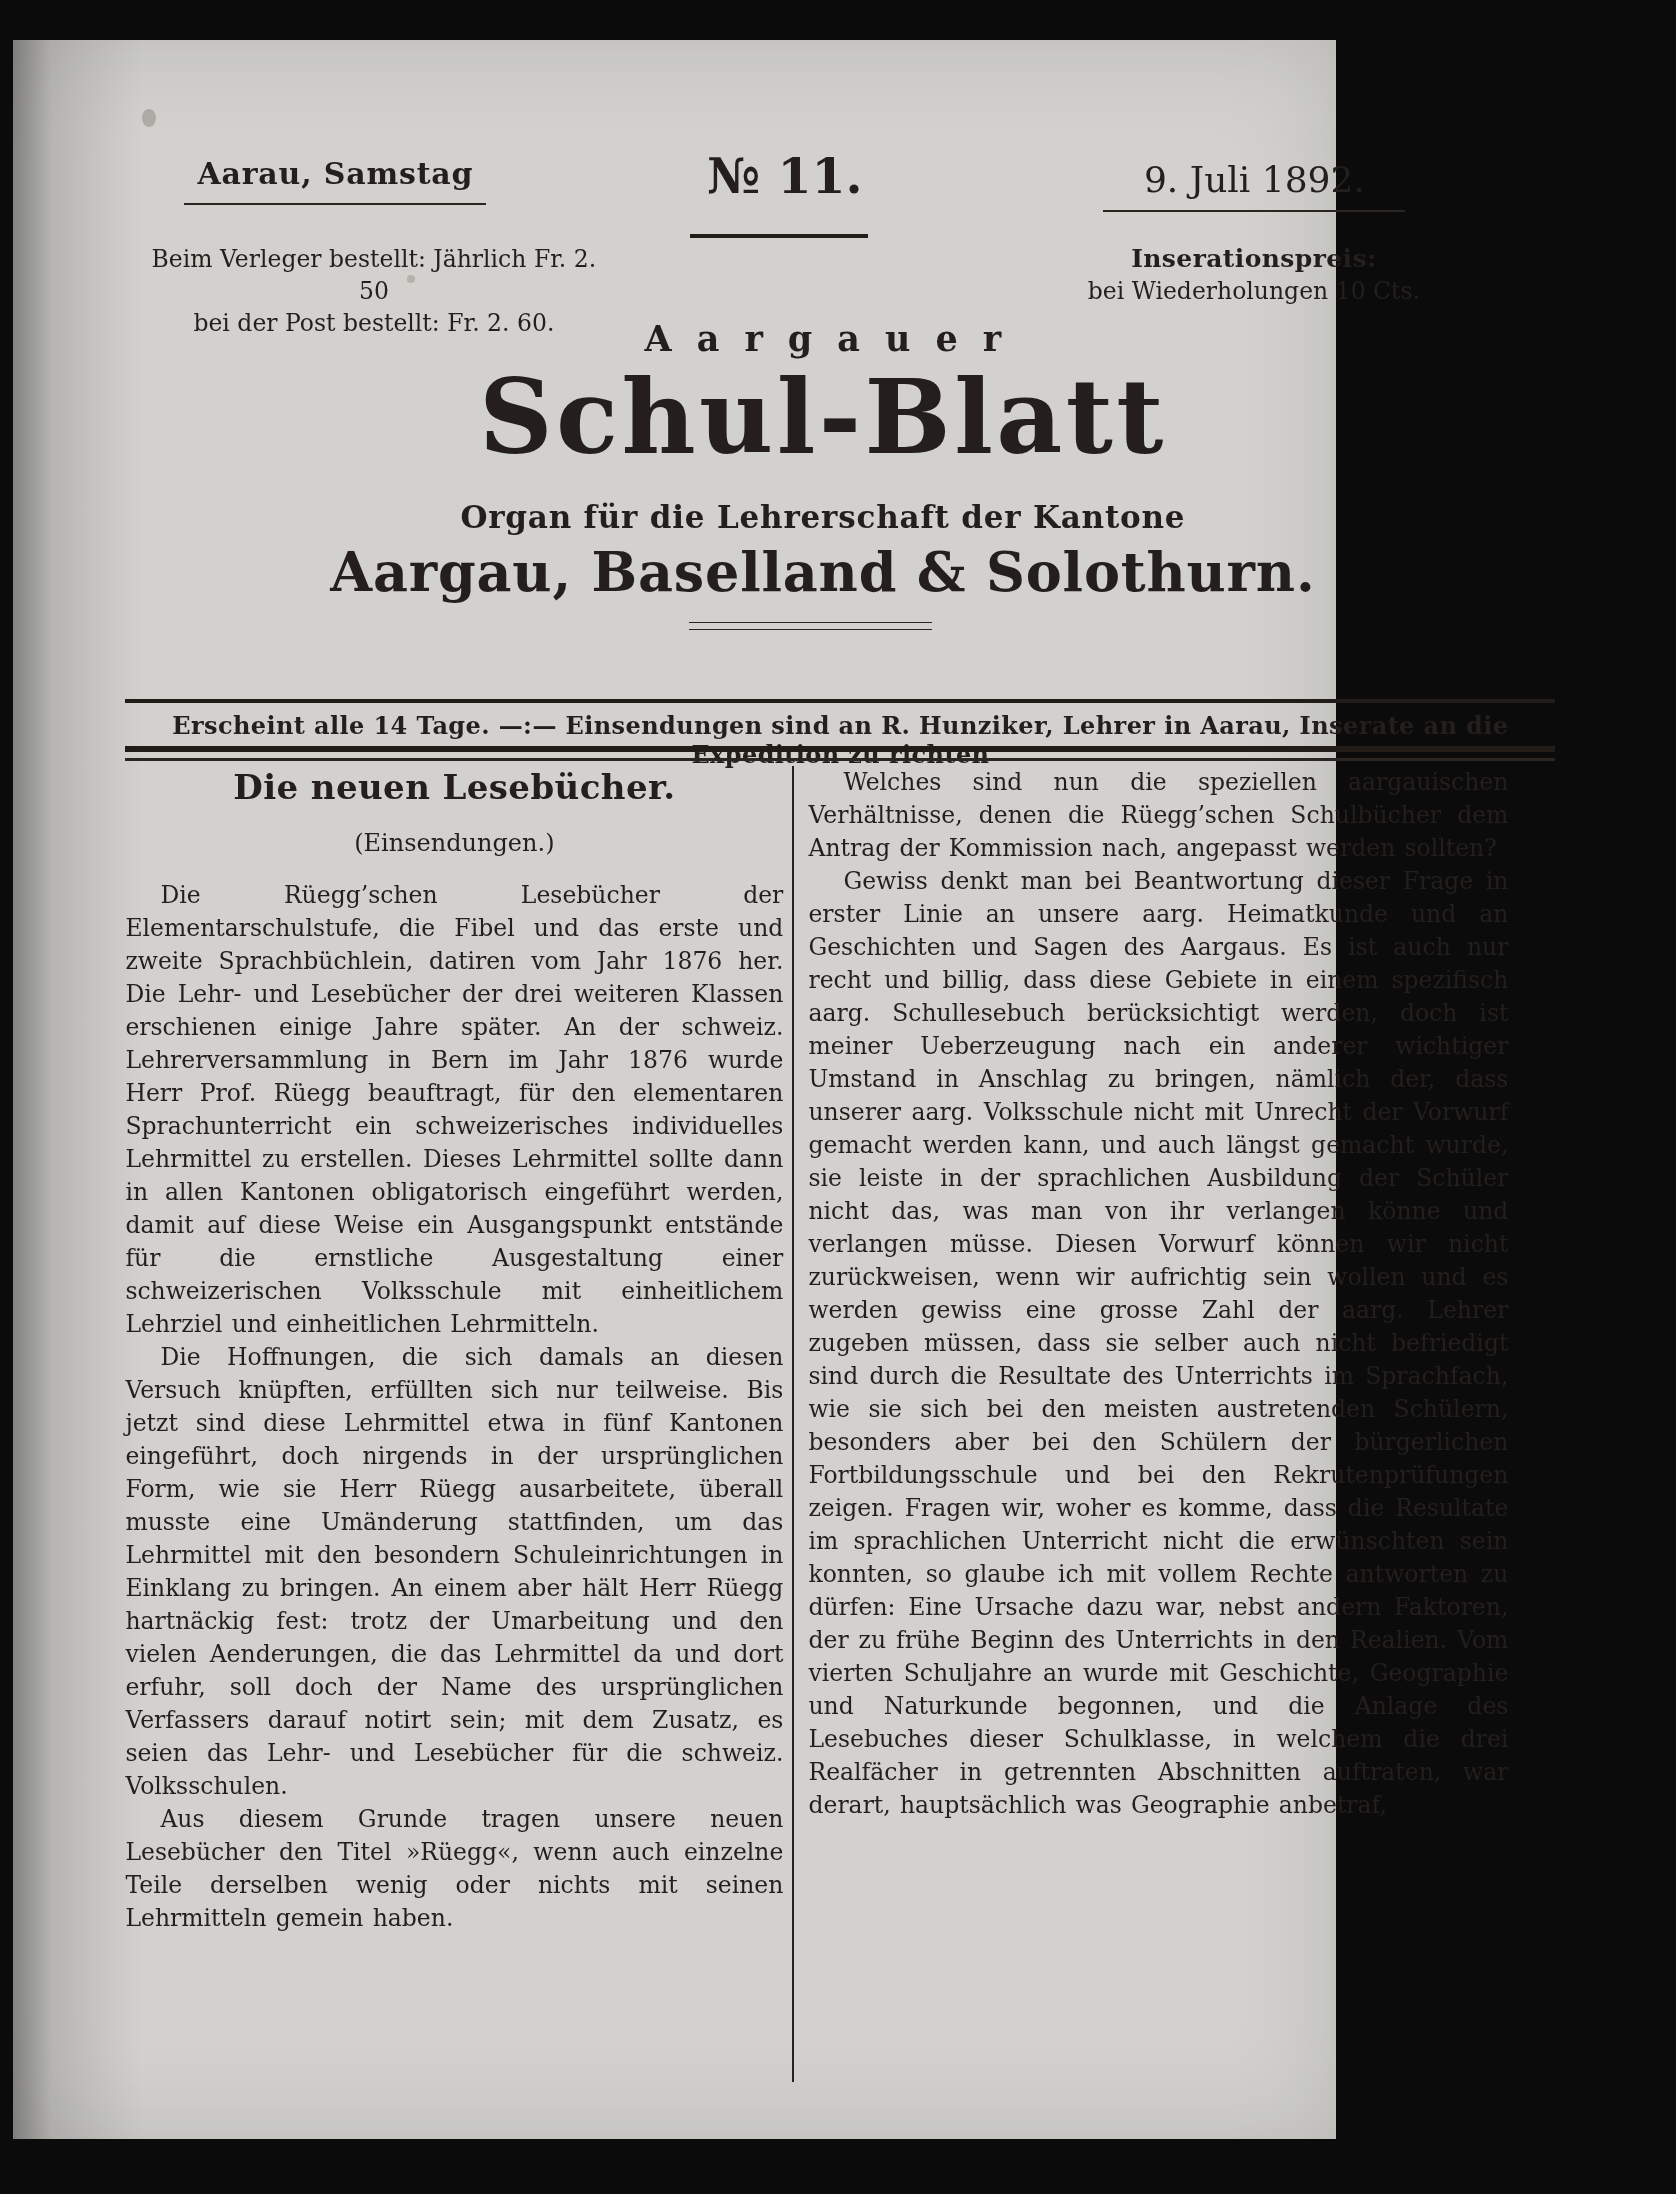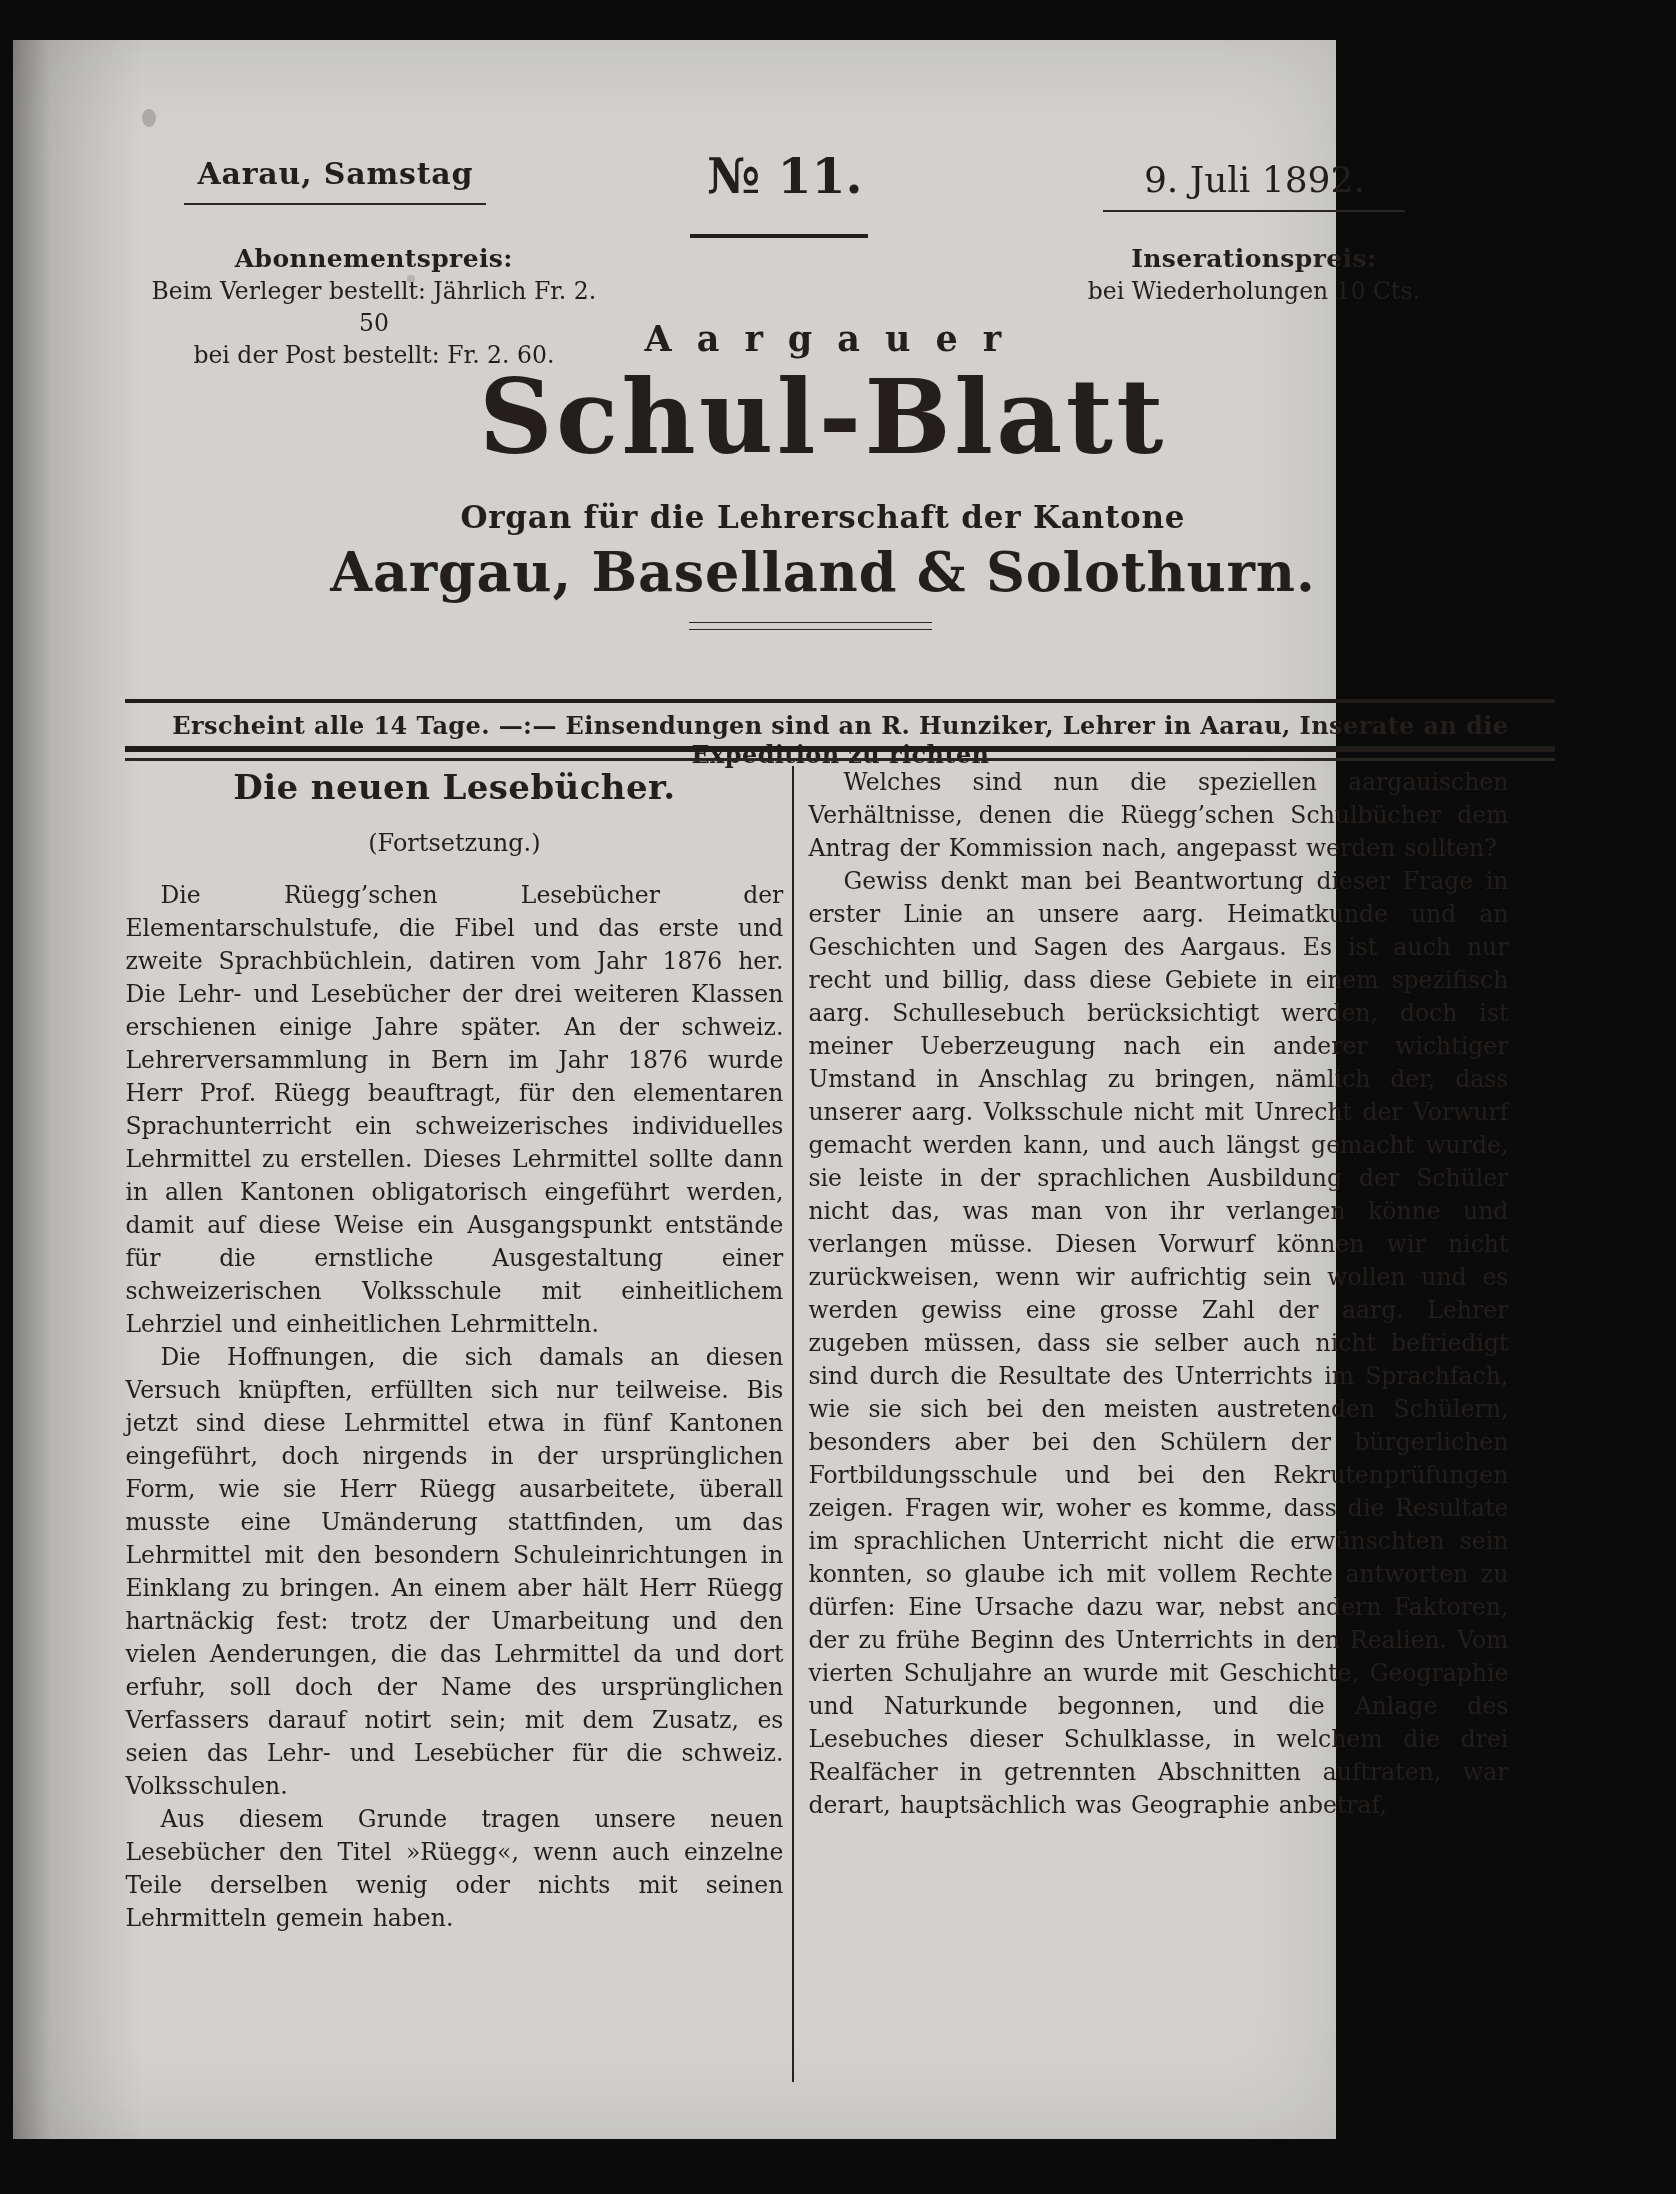--- a/index.html
+++ b/index.html
@@ -102,21 +102,20 @@
   <div class="fold"></div>
   <div class="speck" style="left:129px;top:69px;width:13.4px;height:18.4px;opacity:.55"></div>
   <div class="speck" style="left:394px;top:235px;width:7.5px;height:7.5px;opacity:.45"></div>
 
   <div class="abs dl-left">Aarau, Samstag</div>
   <div class="abs issue-no">№ 11.</div>
   <div class="abs issue-rule"></div>
   <div class="abs dl-right">9. Juli 1892.</div>
 
   <div class="abs price-block price-left">
-    <div class="price-heading">Abonnementspreis:</div>
     <div>Beim Verleger bestellt: Jährlich Fr. 2. 50</div>
     <div>bei der Post bestellt: Fr. 2. 60.</div>
   </div>
   <div class="abs price-block price-right">
     <div class="price-heading">Inserationspreis:</div>
     <div>bei Wiederholungen 10 Cts.</div>
   </div>
 
   <div class="abs kicker">Aargauer</div>
   <div class="abs masthead-title">Schul-Blatt</div>
@@ -125,21 +124,21 @@
   <div class="abs double-line"></div>
 
   <div class="abs rule-top"></div>
   <div class="abs pub-line">Erscheint alle 14 Tage. —:— Einsendungen sind an R. Hunziker, Lehrer in Aarau, Inserate an die Expedition zu richten</div>
   <div class="abs rule-bot-thick"></div>
   <div class="abs rule-bot-thin"></div>
 
   <div class="columns">
     <div class="col col-left">
       <div class="article-title">Die neuen Lesebücher.</div>
-      <div class="article-subtitle">(Fortsetzung.)</div>
+      <div class="article-subtitle">(Einsendungen.)</div>
       <p>Die Rüegg’schen Lesebücher der Elementarschulstufe, die Fibel und das erste und zweite Sprachbüchlein, datiren vom Jahr 1876 her. Die Lehr- und Lesebücher der drei weiteren Klassen erschienen einige Jahre später. An der schweiz. Lehrerversammlung in Bern im Jahr 1876 wurde Herr Prof. Rüegg beauftragt, für den elementaren Sprachunterricht ein schweizerisches individuelles Lehrmittel zu erstellen. Dieses Lehrmittel sollte dann in allen Kantonen obligatorisch eingeführt werden, damit auf diese Weise ein Ausgangspunkt entstände für die ernstliche Ausgestaltung einer schweizerischen Volksschule mit einheitlichem Lehrziel und einheitlichen Lehrmitteln.</p>
       <p>Die Hoffnungen, die sich damals an diesen Versuch knüpften, erfüllten sich nur teilweise. Bis jetzt sind diese Lehrmittel etwa in fünf Kantonen eingeführt, doch nirgends in der ursprünglichen Form, wie sie Herr Rüegg ausarbeitete, überall musste eine Umänderung stattfinden, um das Lehrmittel mit den besondern Schuleinrichtungen in Einklang zu bringen. An einem aber hält Herr Rüegg hartnäckig fest: trotz der Umarbeitung und den vielen Aenderungen, die das Lehrmittel da und dort erfuhr, soll doch der Name des ursprünglichen Verfassers darauf notirt sein; mit dem Zusatz, es seien das Lehr- und Lesebücher für die schweiz. Volksschulen.</p>
       <p>Aus diesem Grunde tragen unsere neuen Lesebücher den Titel »Rüegg«, wenn auch einzelne Teile derselben wenig oder nichts mit seinen Lehrmitteln gemein haben.</p>
     </div>
     <div class="col-divider"></div>
     <div class="col col-right">
       <p>Welches sind nun die speziellen aargauischen Verhältnisse, denen die Rüegg’schen Schulbücher dem Antrag der Kommission nach, angepasst werden sollten?</p>
       <p>Gewiss denkt man bei Beantwortung dieser Frage in erster Linie an unsere aarg. Heimatkunde und an Geschichten und Sagen des Aargaus. Es ist auch nur recht und billig, dass diese Gebiete in einem spezifisch aarg. Schullesebuch berücksichtigt werden, doch ist meiner Ueberzeugung nach ein anderer wichtiger Umstand in Anschlag zu bringen, nämlich der, dass unserer aarg. Volksschule nicht mit Unrecht der Vorwurf gemacht werden kann, und auch längst gemacht wurde, sie leiste in der sprachlichen Ausbildung der Schüler nicht das, was man von ihr verlangen könne und verlangen müsse. Diesen Vorwurf können wir nicht zurückweisen, wenn wir aufrichtig sein wollen und es werden gewiss eine grosse Zahl der aarg. Lehrer zugeben müssen, dass sie selber auch nicht befriedigt sind durch die Resultate des Unterrichts im Sprachfach, wie sie sich bei den meisten austretenden Schülern, besonders aber bei den Schülern der bürgerlichen Fortbildungsschule und bei den Rekrutenprüfungen zeigen. Fragen wir, woher es komme, dass die Resultate im sprachlichen Unterricht nicht die erwünschten sein konnten, so glaube ich mit vollem Rechte antworten zu dürfen: Eine Ursache dazu war, nebst andern Faktoren, der zu frühe Beginn des Unterrichts in den Realien. Vom vierten Schuljahre an wurde mit Geschichte, Geographie und Naturkunde begonnen, und die Anlage des Lesebuches dieser Schulklasse, in welchem die drei Realfächer in getrennten Abschnitten auftraten, war derart, hauptsächlich was Geographie anbetraf,</p>
     </div>
   </div>

